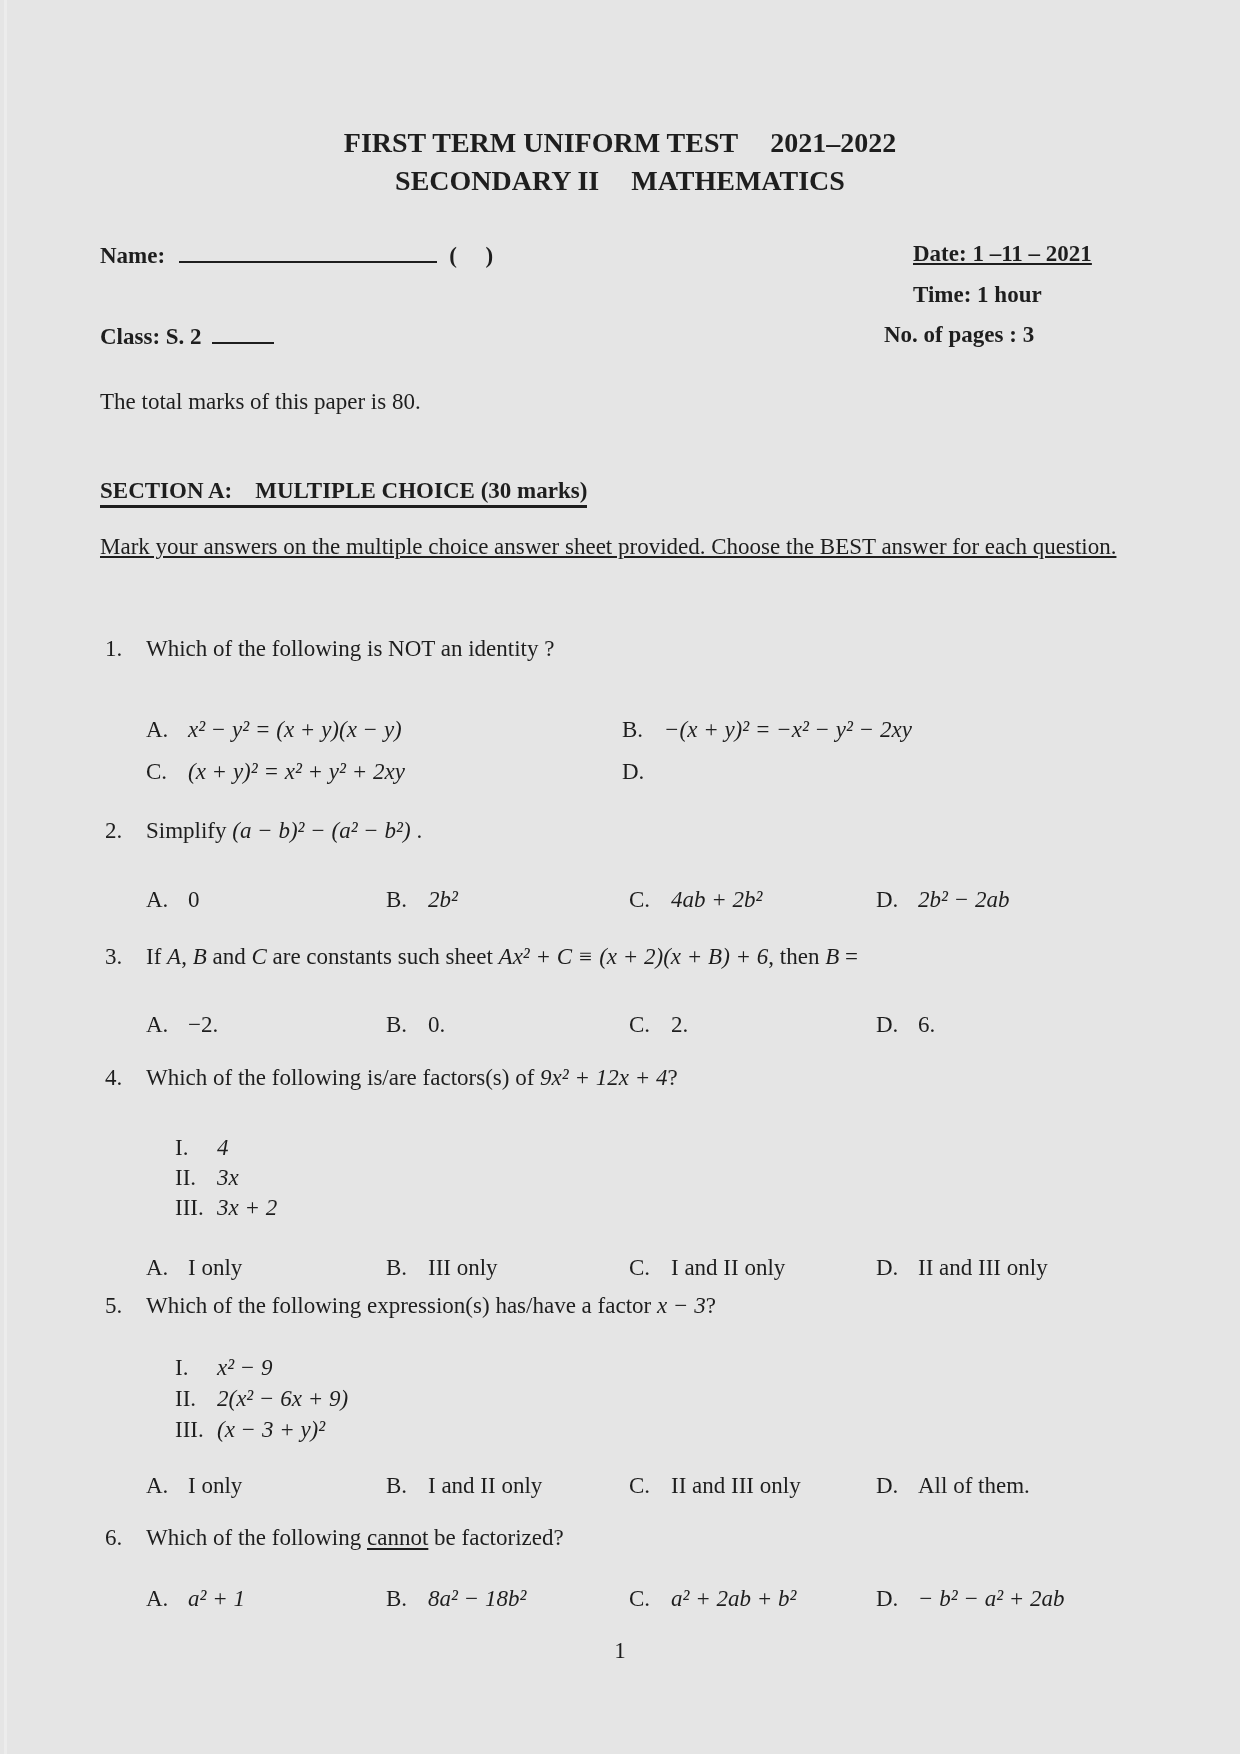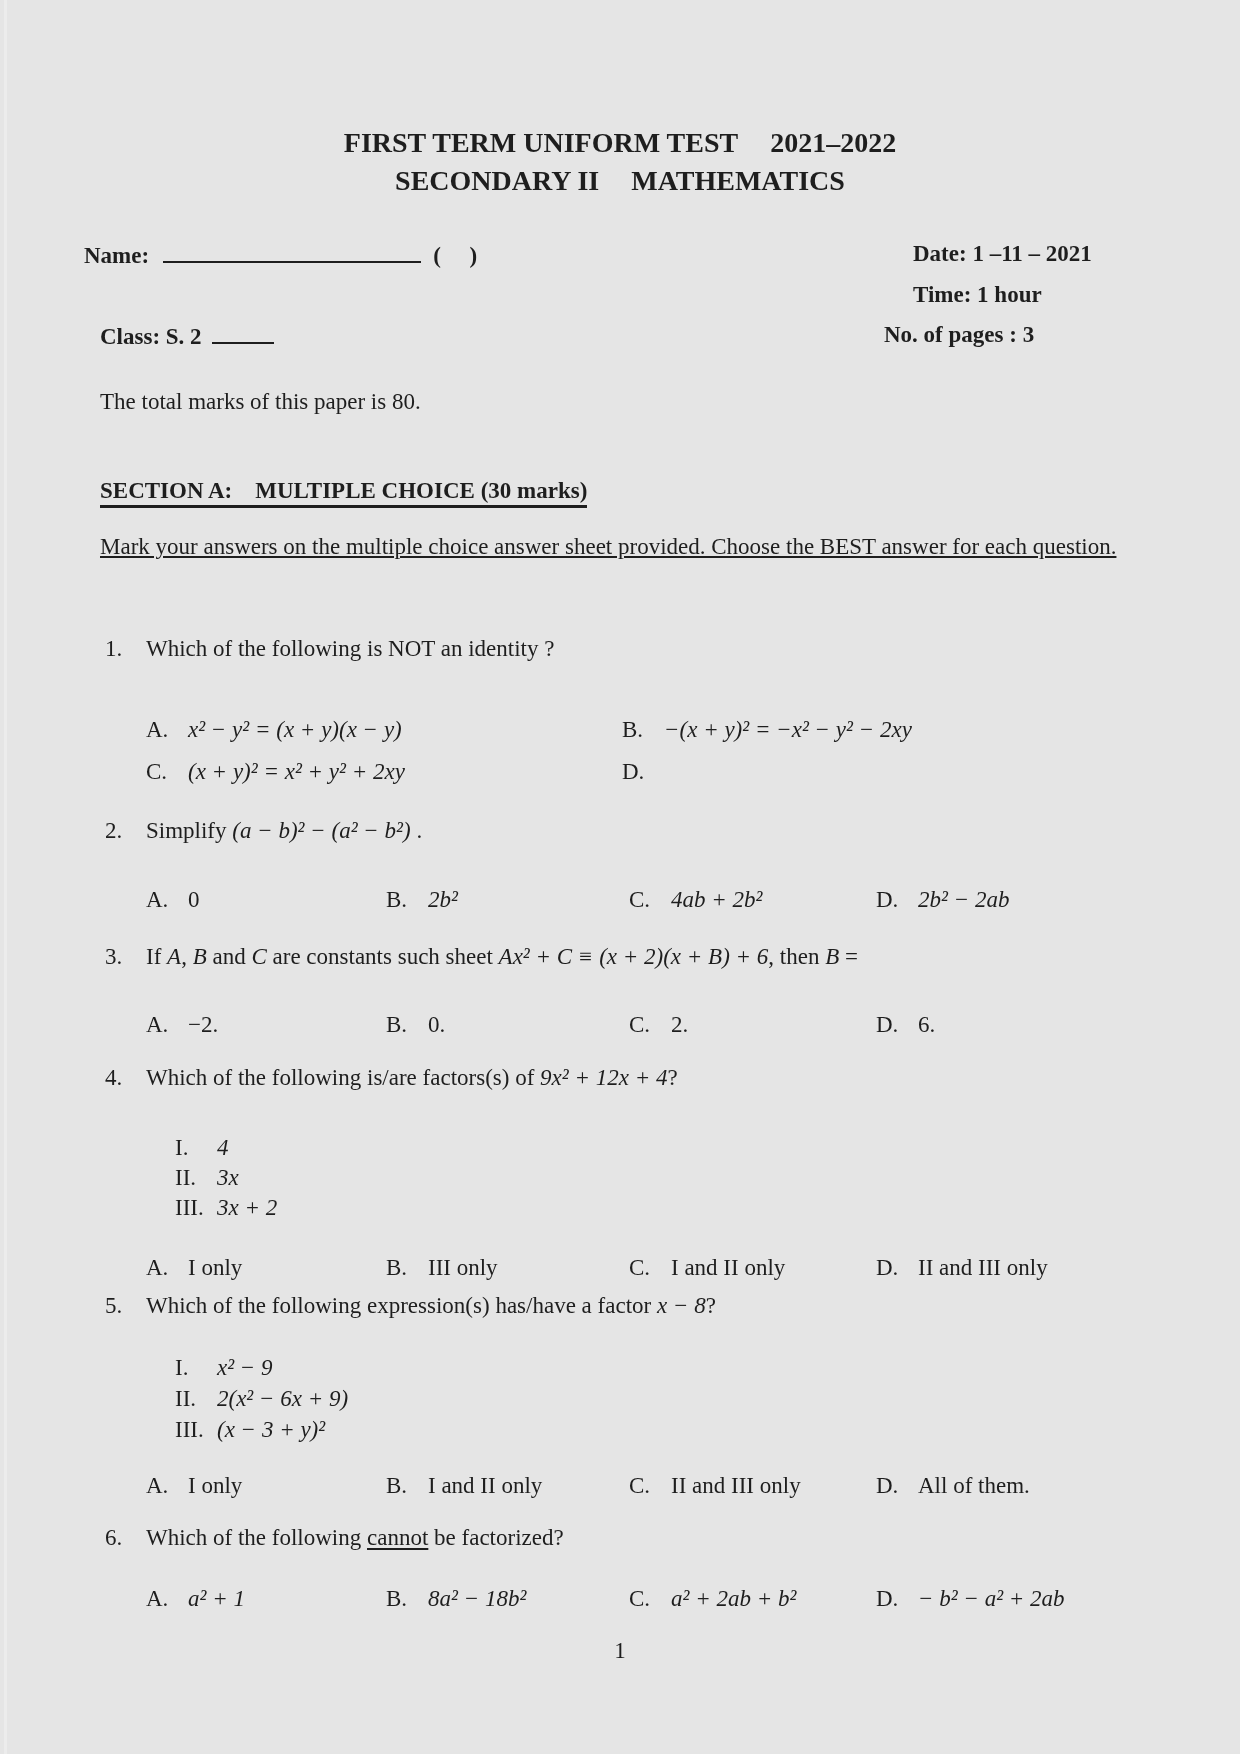--- a/index.html
+++ b/index.html
@@ -7,25 +7,25 @@
     position:relative;width:1240px;height:1754px;background:#e5e5e5;
     font-family:"Liberation Serif","DejaVu Serif",serif;color:#1e1e1e;overflow:hidden;
   }
   .page-edge{position:absolute;left:4px;top:0;bottom:0;width:3px;background:#ececec;}
   .blk{position:absolute;}
   
   .title{left:0;right:0;top:124px;text-align:center;font-weight:bold;font-size:28px;line-height:38px;}
   .tgap{display:inline-block;width:32px;}
   
   .bold23{font-size:23px;font-weight:bold;}
-  .name-blk{left:84px;top:241px;}
+  .name-blk{left:100px;top:241px;}
   .fill-line{display:inline-block;width:258px;height:20px;border-bottom:2px solid #1e1e1e;margin-left:14px;vertical-align:baseline;}
   .class-line{display:inline-block;width:62px;height:20px;border-bottom:2px solid #1e1e1e;margin-left:10px;vertical-align:baseline;}
   .paren{white-space:pre;font-size:23px;font-weight:bold;margin-left:12px;}
-  .date-blk{left:913px;top:241px;}
+  .date-blk{left:913px;top:241px;text-decoration:underline;}
   .time-blk{left:913px;top:282px;text-align:right;}
   .class-blk{left:100px;top:322px;}
   .pages-blk{left:884px;top:322px;}
   
   .attempt-blk{left:100px;top:388px;font-size:23px;line-height:28px;}
   .section-blk{left:100px;top:478px;font-size:23px;font-weight:bold;}
   .section-blk .inner{display:inline-block;border-bottom:3px solid #1e1e1e;padding-bottom:1px;white-space:pre;}
   .mcnote-blk{left:100px;top:525px;width:1020px;font-size:23px;line-height:43px;text-decoration:underline;}
   
   .question{left:100px;right:90px;font-size:23px;line-height:28px;}
@@ -200,21 +200,21 @@
       <div class="opt c4">
           <span class="lab">D.</span>
           <span>II and III only</span>
         </div>
     </div>
   </div>
 
   <div class="blk question q5" style="top:1292px;">
     <div class="q-head">
       <span class="q-num">5.</span>
-      <span class="q-stem"><span>Which of the following expression(s) has/have a factor </span><span class="math">x − 8</span><span>?</span></span>
+      <span class="q-stem"><span>Which of the following expression(s) has/have a factor </span><span class="math">x − 3</span><span>?</span></span>
     </div>
     <div class="roman">
       <div class="roman-item">
           <span class="rlab">I.</span>
           <span class="math">x² − 9</span>
         </div>
       <div class="roman-item">
           <span class="rlab">II.</span>
           <span class="math">2(x² − 6x + 9)</span>
         </div>

